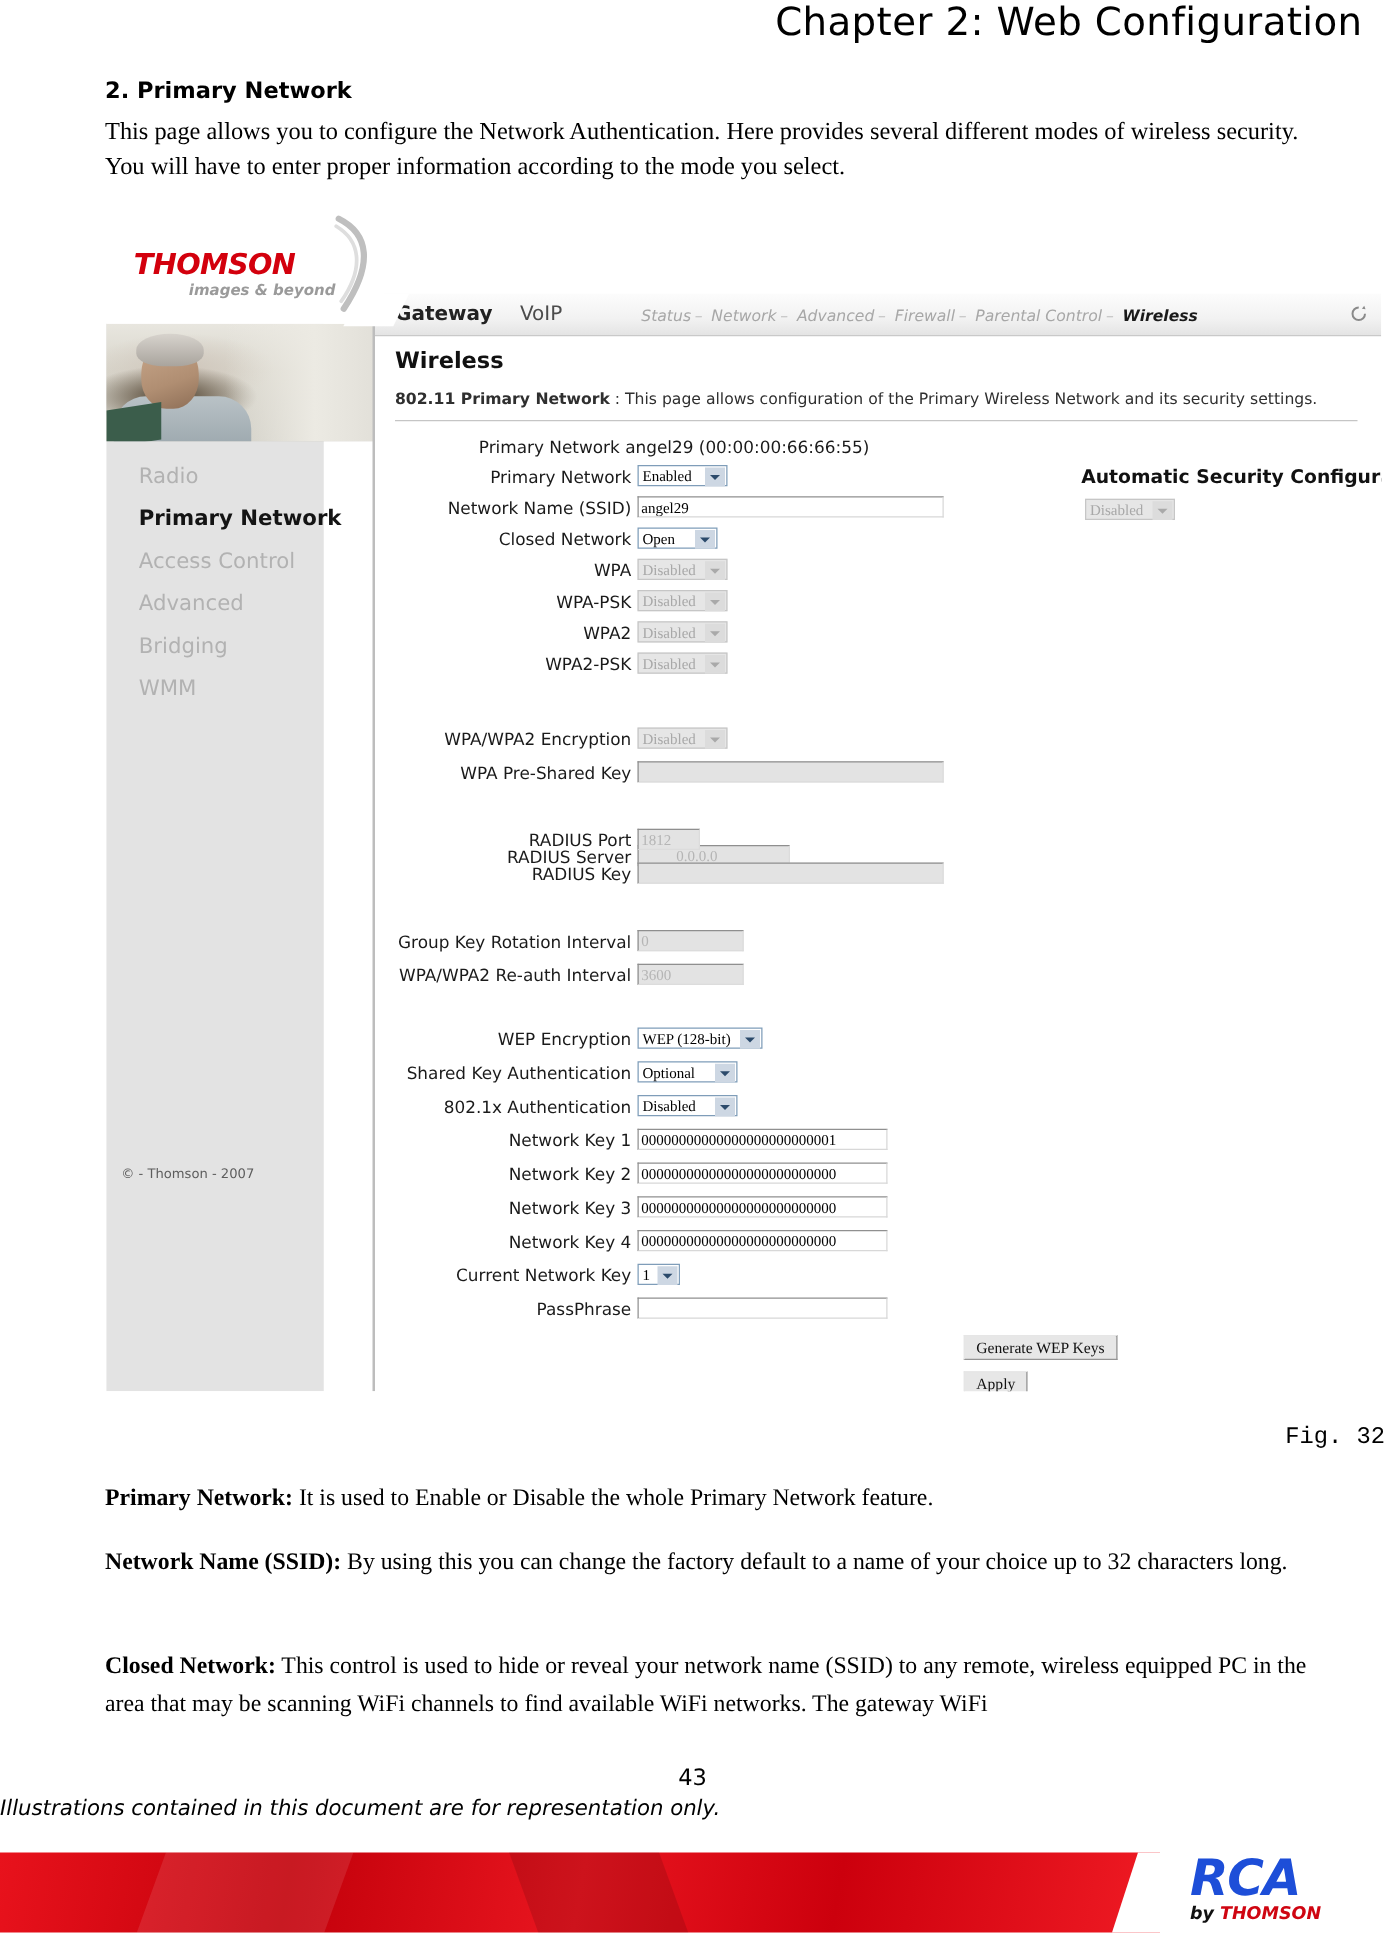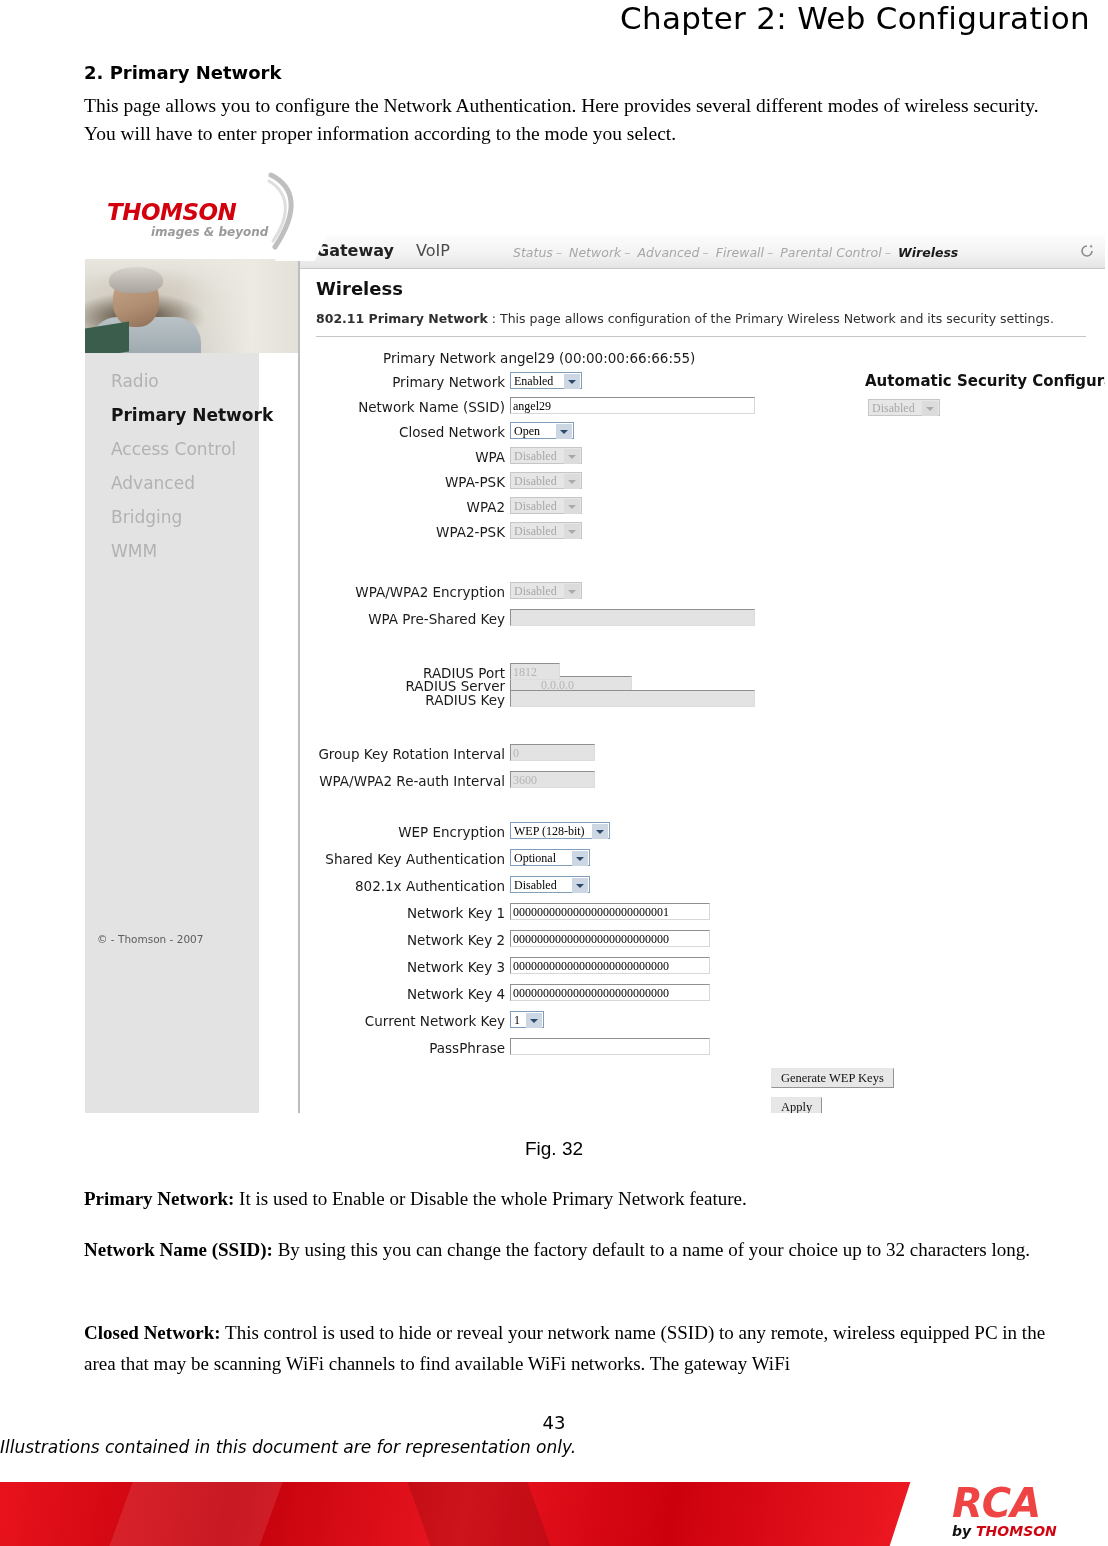--- a/index.html
+++ b/index.html
@@ -454,22 +454,22 @@
     white-space: nowrap;
     margin-left: 28px;
   }
 
   
   #fig-caption {
     position: absolute;
     top: 1138px;
     left: 0;
     width: 1108px;
-    text-align: center;
-    font-family: Liberation Sans, sans-serif;
+    text-align: right;
+    font-family: Liberation Mono, monospace;
     font-size: 19px;
     color: #000;
   }
 
   
   .desc {
     position: absolute;
     left: 84px;
     width: 985px;
     font-family: "Liberation Serif", serif;
@@ -543,21 +543,21 @@
     top: 1483px;
     left: 952px;
     width: 150px;
     text-align: left;
   }
   #rca-word {
     font-family: "DejaVu Sans", sans-serif;
     font-size: 40px;
     font-weight: bold;
     font-style: italic;
-    color: #ef4444;
+    color: #1d4ed8;
     letter-spacing: -1px;
     line-height: 40px;
   }
   #rca-by {
     font-family: "DejaVu Sans", sans-serif;
     font-size: 14px;
     font-weight: bold;
     font-style: italic;
     color: #111;
     line-height: 16px;

